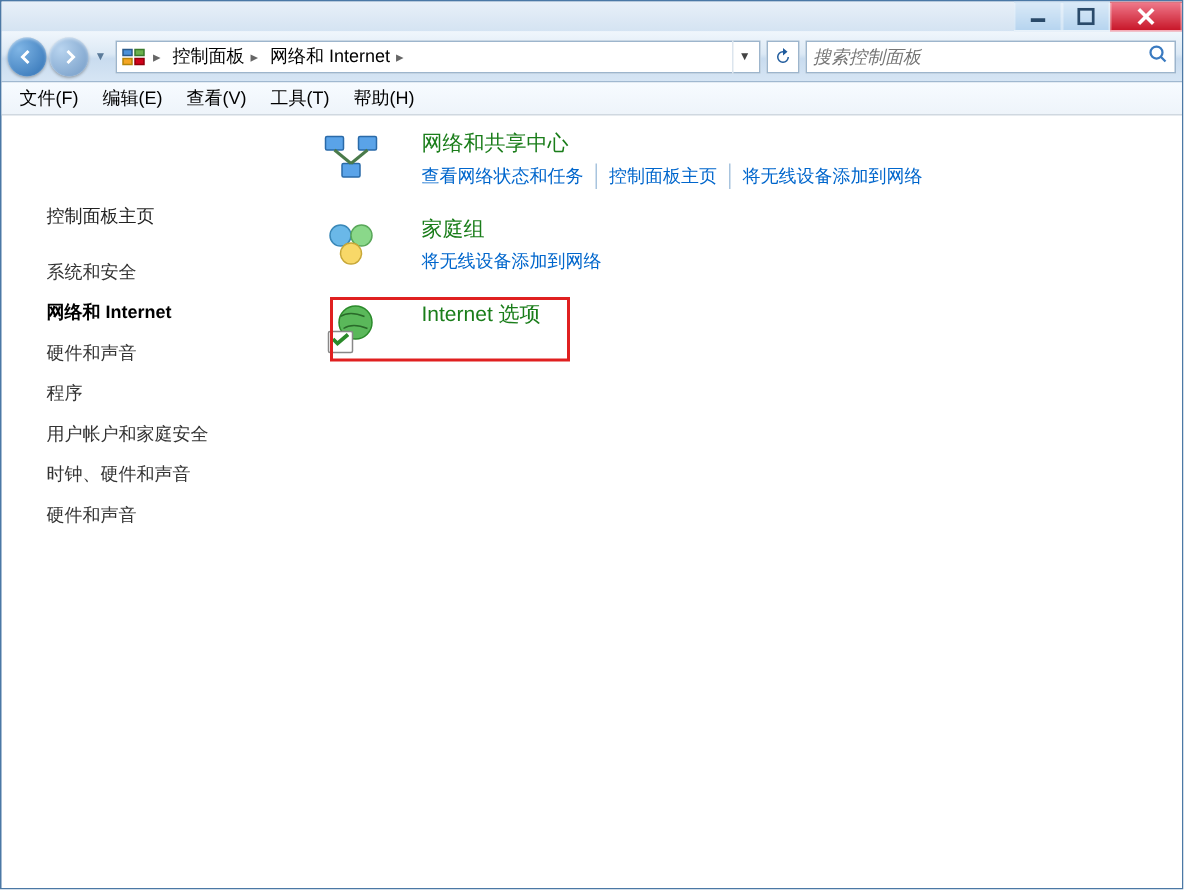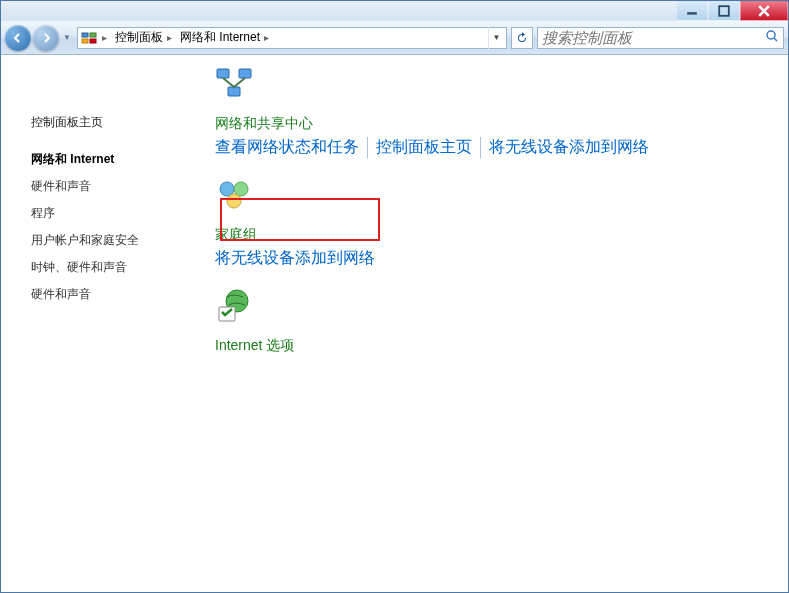--- a/index.html
+++ b/index.html
@@ -20,40 +20,40 @@
     .nav-circle { width: 26px; height: 26px; border-radius: 50%; background: radial-gradient(circle at 30% 30%, #7fb5e5, #2d6fb3); display: flex; align-items: center; justify-content: center; color: #fff; font-size: 14px; box-shadow: inset 0 1px 2px rgba(255,255,255,0.5), 0 1px 2px rgba(0,0,0,0.3); }
     .nav-circle.fwd { background: radial-gradient(circle at 30% 30%, #b8d4ef, #7199c5); }
     .nav-dd { font-size: 8px; color: #5a7a9a; padding: 0 2px; }
     .breadcrumb { flex: 0 0 430px; height: 22px; background: #fff; border: 1px solid #9db5cc; display: flex; align-items: center; padding: 0 2px; font-size: 12px; }
     .bc-icon { width: 18px; height: 18px; display: flex; align-items: center; justify-content: center; }
     .bc-item { padding: 0 4px; display: flex; align-items: center; gap: 4px; height: 100%; }
     .bc-sep { color: #666; font-size: 10px; }
     .bc-dd { width: 16px; height: 22px; border-left: 1px solid #dce5ee; display: flex; align-items: center; justify-content: center; margin-left: auto; font-size: 8px; color: #444; }
     .refresh-btn { width: 22px; height: 22px; background: #fff; border: 1px solid #9db5cc; display: flex; align-items: center; justify-content: center; color: #1e5a9c; }
     .search-box { flex: 1; height: 22px; background: #fff; border: 1px solid #9db5cc; display: flex; align-items: center; padding: 0 4px; }
-    .search-box input { border: none; outline: none; flex: 1; font-style: italic; color: #888; font-size: 15px; font-family: inherit; }
+    .search-box input { border: none; outline: none; flex: 1; font-style: italic; color: #888; font-size: 12px; font-family: inherit; }
     .search-btn { color: #1e5a9c; }
     
     
     .menubar { height: 22px; background: linear-gradient(to bottom, #f7fbff, #eef4fa); border-bottom: 1px solid #d0d8e0; display: flex; align-items: center; padding: 0 4px; font-size: 12px; }
     .menu-item { padding: 2px 8px; cursor: default; }
     
     
     .content { display: flex; height: calc(100% - 20px - 34px - 22px); }
     .sidebar { width: 200px; padding: 16px 0 0 10px; margin-top: 38px; }
     .sidebar-item { padding: 5px 8px 5px 20px; font-size: 12px; color: #333; cursor: default; }
     .sidebar-item.home { padding-left: 20px; color: #222; }
     .sidebar-item.active { font-weight: bold; color: #000; }
     
     .main { flex: 1; padding: 10px 10px 0 14px; }
-    .category { display: flex; gap: 12px; margin-bottom: 18px; align-items: flex-start; flex-direction: column; }
+    .category { display: flex; gap: 28px; margin-bottom: 18px; align-items: flex-start; }
     .category-icon { width: 38px; height: 38px; flex-shrink: 0; }
     .category-body { flex: 1; }
     .category-title { color: #1a7d1a; font-size: 14px; margin-bottom: 4px; }
-    .category-links { display: flex; flex-wrap: wrap; gap: 0; font-size: 16px; }
+    .category-links { display: flex; flex-wrap: wrap; gap: 0; font-size: 12px; }
     .cat-link { color: #0066cc; padding: 0 8px; border-right: 1px solid #a8c4de; cursor: pointer; }
     .cat-link:first-child { padding-left: 0; }
     .cat-link:last-child { border-right: none; }
     
     .highlighted { position: absolute; border: 2px solid #e02020; }
     
     
     .icon-cp { width: 16px; height: 16px; }
   </style>
 </head>
@@ -127,25 +127,33 @@
       <input type="text" placeholder="搜索控制面板" style="">
       <span class="search-btn">
         <svg width="14" height="14" viewBox="0 0 14 14">
             <circle cx="6" cy="6" r="4" fill="none" stroke="#3a7ac0" stroke-width="1.5"></circle>
             <line x1="9" y1="9" x2="12" y2="12" stroke="#3a7ac0" stroke-width="1.5"></line>
           </svg>
       </span>
     </div>
   </div>
 
+  <div class="menubar">
+    <div class="menu-item">文件(F)</div>
+    <div class="menu-item">编辑(E)</div>
+    <div class="menu-item">查看(V)</div>
+    <div class="menu-item">工具(T)</div>
+    <div class="menu-item">帮助(H)</div>
+  </div>
 
   <div class="content">
     <div class="sidebar">
       <div class="sidebar-item home">控制面板主页</div>
       <div style="height:10px"></div>
+      <div class="sidebar-item">系统和安全</div>
       <div class="sidebar-item active">网络和 Internet</div>
       <div class="sidebar-item">硬件和声音</div>
       <div class="sidebar-item">程序</div>
       <div class="sidebar-item">用户帐户和家庭安全</div>
       <div class="sidebar-item">时钟、硬件和声音</div>
       <div class="sidebar-item">硬件和声音</div>
     </div>
 
     <div class="main">
 

